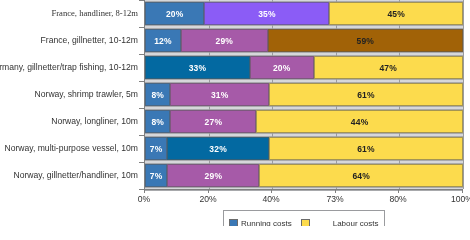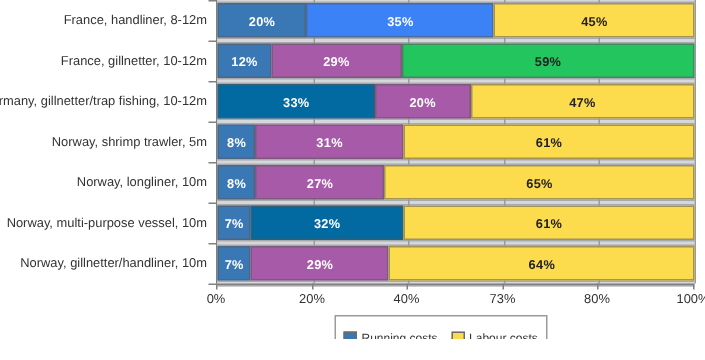--- a/index.html
+++ b/index.html
@@ -34,36 +34,36 @@
 
   
   .tick-mark{position:absolute;width:5px;height:1px;background:#808080;left:139px;}
   .xaxis{position:absolute;left:144px;top:189px;width:318px;height:1px;background:#808080;}
   .xtick{position:absolute;top:189px;width:1px;height:4px;background:#808080;}
   .xlabel{position:absolute;top:194px;font-size:8.6px;color:#333333;
           transform:translateX(-50%);white-space:nowrap;}
 
   
   .legend{
-    position:absolute;left:223px;top:210px;height:30px;
+    position:absolute;left:223px;top:210px;height:14px;
     border:1px solid #9a9b9e;background:#ffffff;
-    display:flex;align-items:center;padding:0 5px;box-sizing:border-box;
+    display:flex;align-items:center;padding:12px 5px;box-sizing:border-box;
   }
   .legend-item{display:flex;align-items:center;margin-right:9px;}
-  .legend-item:last-child{margin-right:0;}
+  .legend-item:last-child{margin-right:0;gap:20px;}
   .swatch{width:9px;height:9px;margin-right:3px;border:1px solid #6b6b6b;box-sizing:border-box;}
   .legend-text{font-size:8px;color:#333333;white-space:nowrap;}
 </style>
 </head>
 <body>
 
 <div id="chart-root">
 
   <div class="cat-wrap">
-      <div class="cat-item" style="top: 2px;">France, handliner, 8-12m</div>
+      <div class="cat-item" style="top: 2px; font-family: Liberation Serif, serif;">France, handliner, 8-12m</div>
       <div class="cat-item" style="top: 29px;">France, gillnetter, 10-12m</div>
       <div class="cat-item" style="top: 56px;">Germany, gillnetter/trap fishing, 10-12m</div>
       <div class="cat-item" style="top: 83px;">Norway, shrimp trawler, 5m</div>
       <div class="cat-item" style="top: 110px;">Norway, longliner, 10m</div>
       <div class="cat-item" style="top: 137px;">Norway, multi-purpose vessel, 10m</div>
       <div class="cat-item" style="top: 164px;">Norway, gillnetter/handliner, 10m</div>
     </div>
 
   <div class="plot">
     <div class="axisline-right"></div>
@@ -75,42 +75,42 @@
       <div class="band" style="top: 133px; height: 4px;"></div>
       <div class="band" style="top: 160px; height: 4px;"></div>
       <div class="band" style="top: 187px; height: 4px;"></div>
       <div class="gridline" style="left: 64px;"></div>
       <div class="gridline" style="left: 127px;"></div>
       <div class="gridline" style="left: 191px;"></div>
       <div class="gridline" style="left: 254px;"></div>
       <div class="gridline" style="left: 318px;"></div>
       <div class="row" style="top: 2px;">
         <div class="seg running" style="width: 63.6px; background: rgb(58, 120, 181);">20%</div>
-        <div class="seg vessel" style="width: 134px; background: #3b82f6;">35%</div>
+        <div class="seg vessel" style="width: 134px; background: #8b5cf6;">35%</div>
         <div class="seg labour" style="width: 143.1px; background: rgb(252, 219, 77);">45%</div>
       </div>
       <div class="row" style="top: 29px;">
         <div class="seg running" style="width: 38.16px; background: rgb(58, 120, 181);">12%</div>
         <div class="seg vessel" style="width: 92.22px; background: rgb(166, 90, 168);">29%</div>
-        <div class="seg labour" style="width: 208px; background: #22c55e;">59%</div>
+        <div class="seg labour" style="width: 208px; background: #a16207;">59%</div>
       </div>
       <div class="row" style="top: 56px;">
         <div class="seg running" style="width: 104.94px; background: #0369a1;">33%</div>
         <div class="seg vessel" style="width: 63.6px; background: rgb(166, 90, 168);">20%</div>
         <div class="seg labour" style="width: 149.46px; background: rgb(252, 219, 77);">47%</div>
       </div>
       <div class="row" style="top: 83px;">
         <div class="seg running" style="width: 25.44px; background: rgb(58, 120, 181);">8%</div>
         <div class="seg vessel" style="width: 98.58px; background: rgb(166, 90, 168);">31%</div>
         <div class="seg labour" style="width: 193.98px; background: rgb(252, 219, 77);">61%</div>
       </div>
       <div class="row" style="top: 110px;">
         <div class="seg running" style="width: 25.44px; background: rgb(58, 120, 181);">8%</div>
         <div class="seg vessel" style="width: 85.86px; background: rgb(166, 90, 168);">27%</div>
-        <div class="seg labour" style="width: 206.7px; background: rgb(252, 219, 77);">65%</div>
+        <div class="seg labour" style="width: 206.7px; background: rgb(252, 219, 77);">44%</div>
       </div>
       <div class="row" style="top: 137px;">
         <div class="seg running" style="width: 22.26px; background: rgb(58, 120, 181);">7%</div>
         <div class="seg vessel" style="width: 101.76px; background: #0369a1;">32%</div>
         <div class="seg labour" style="width: 193.98px; background: rgb(252, 219, 77);">61%</div>
       </div>
       <div class="row" style="top: 164px;">
         <div class="seg running" style="width: 22.26px; background: rgb(58, 120, 181);">7%</div>
         <div class="seg vessel" style="width: 92.22px; background: rgb(166, 90, 168);">29%</div>
         <div class="seg labour" style="width: 203.52px; background: rgb(252, 219, 77);">64%</div>

